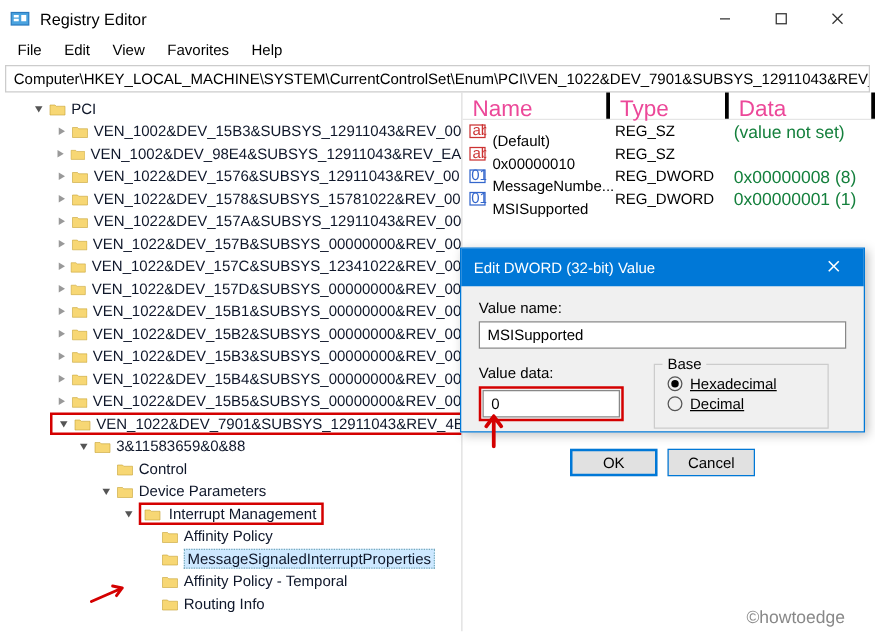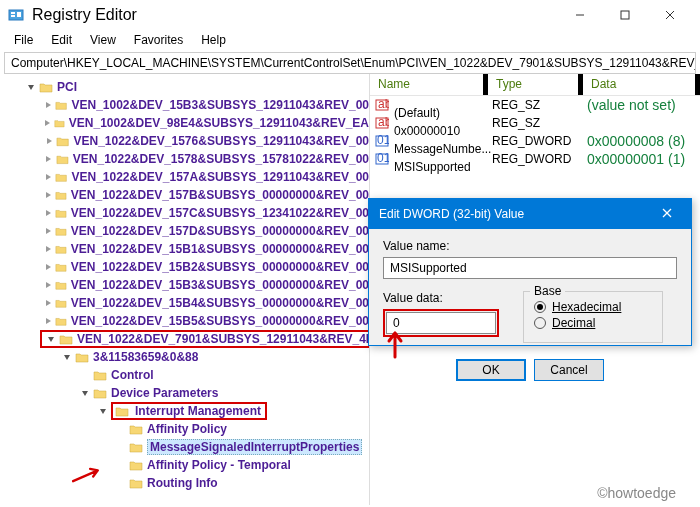--- a/index.html
+++ b/index.html
@@ -1,21 +1,21 @@
 <!DOCTYPE html>
 <html><head>
 <meta charset="utf-8">
 <style>
 * { box-sizing: border-box; margin: 0; padding: 0; font-family: "Segoe UI", Tahoma, sans-serif; font-size: 12px; }
 body { width: 700px; height: 507px; background: #fff; overflow: hidden; position: relative; }
 
 
 .titlebar { height: 30px; display: flex; align-items: center; padding: 0 8px; }
 .titlebar .icon { width: 16px; height: 16px; margin-right: 8px; display: inline-flex; align-items: center; justify-content: center; }
-.titlebar .title { flex: 1; font-size: 16px; color: #000; }
+.titlebar .title { flex: 1; font-size: 13px; color: #000; }
 .titlebar .controls { display: flex; }
 .titlebar .ctrl { width: 45px; height: 30px; display: flex; align-items: center; justify-content: center; color: #555; }
 .titlebar .ctrl svg { width: 10px; height: 10px; }
 
 
 .menubar { height: 20px; display: flex; align-items: center; padding: 0 6px; gap: 2px; }
 .menubar .menu { padding: 2px 8px; font-size: 12px; color: #000; }
 
 
 .addrbar { height: 22px; border: 1px solid #ccc; margin: 2px 4px 0 4px; display: flex; align-items: center; padding: 0 6px; font-size: 12px; color: #000; white-space: nowrap; overflow: hidden; }
@@ -24,33 +24,33 @@
 .main { display: flex; height: calc(507px - 30px - 20px - 26px); }
 .treepane { width: 370px; border-right: 1px solid #ddd; overflow: hidden; padding-top: 4px; }
 .listpane { flex: 1; position: relative; }
 
 
 .tree { padding-left: 4px; }
 .node { display: flex; align-items: center; height: 18px; white-space: nowrap; }
 .twist { width: 14px; height: 14px; display: inline-flex; align-items: center; justify-content: center; color: #777; margin-right: 1px; }
 .twist.none { visibility: hidden; }
 .folder { width: 14px; height: 12px; margin-right: 4px; }
-.node .label { font-size: 12px; color: #4c1d95; font-weight: bold; }
+.node .label { font-size: 12px; color: #0f172a; }
 .node.sel .label { background: #cde8ff; border: 1px dotted #7ab; padding: 0 2px; }
 .redbox { border: 2px solid #d40000; }
 .indent-1 { padding-left: 20px; }
 .indent-2 { padding-left: 38px; }
 .indent-3 { padding-left: 56px; }
 .indent-4 { padding-left: 74px; }
 .indent-5 { padding-left: 92px; }
 .indent-6 { padding-left: 110px; }
 
 
 .listhdr { display: flex; height: 22px; border-bottom: 1px solid #e5e5e5; }
-.listhdr .col { padding: 3px 8px; font-size: 12px; color: #4d7c0f; border-right: 5px solid #000000; }
+.listhdr .col { padding: 3px 8px; font-size: 18px; color: #ec4899; border-right: 3px solid #000000; }
 .col-name { width: 118px; }
 .col-type { width: 95px; }
 .col-data { flex: 1; }
 
 
 .row { display: flex; height: 18px; align-items: center; padding-left: 4px; }
 .row .ri { width: 16px; height: 16px; margin-right: 4px; display: inline-flex; align-items: center; justify-content: center; }
 .row .rname { width: 98px; font-size: 12px; color: #000; white-space: nowrap; overflow: hidden; text-overflow: clip; margin-top: 16px; }
 .row .rtype { width: 95px; font-size: 12px; color: #000; }
 .row .rdata { flex: 1; font-size: 14px; color: #15803d; }

